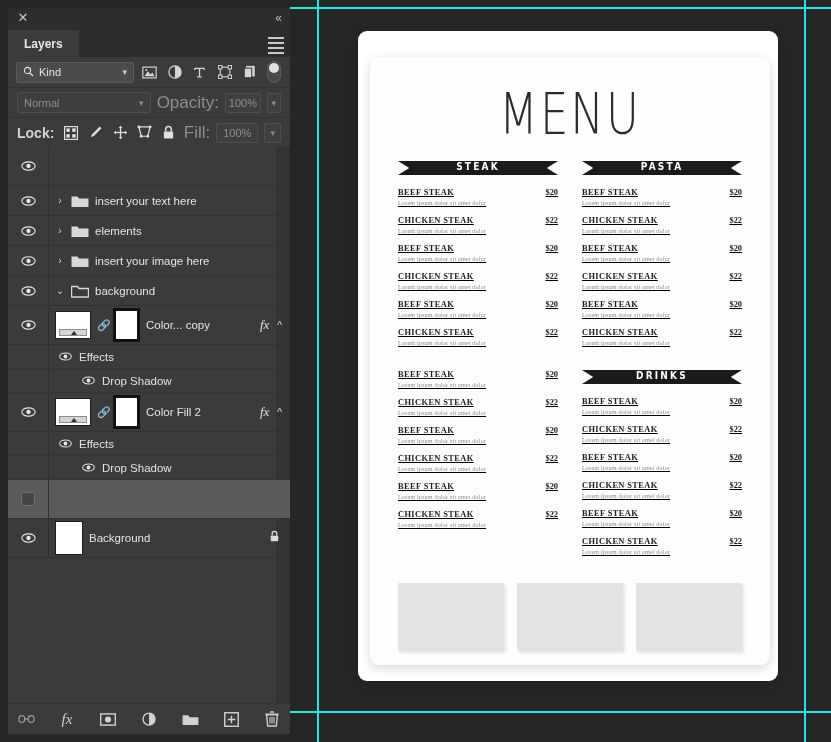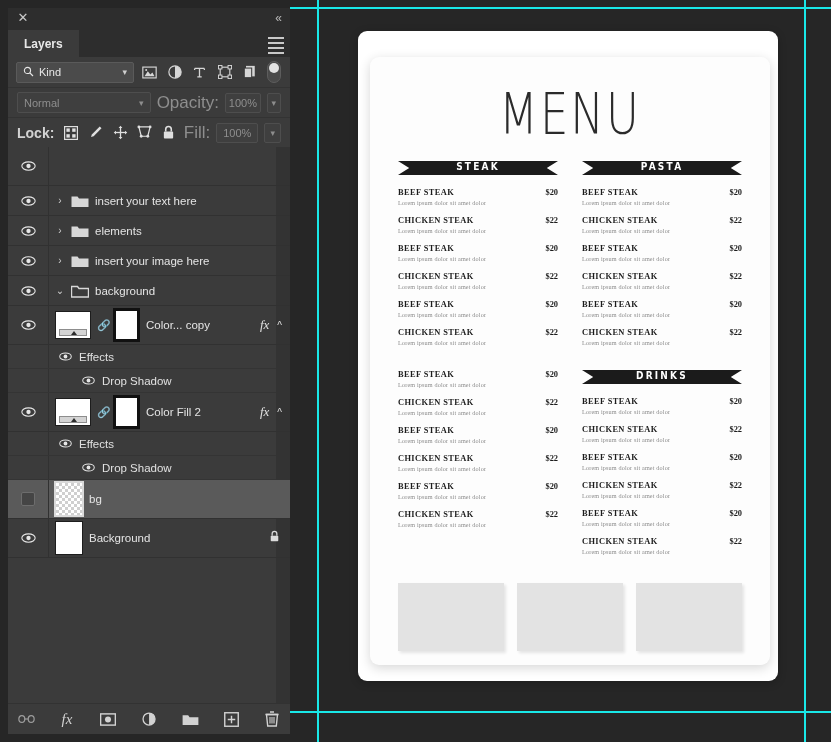--- a/index.html
+++ b/index.html
@@ -52,21 +52,21 @@
     color:#ffffff;
     font-family:"DejaVu Sans", sans-serif;
     font-size:9px;font-weight:bold;letter-spacing:2.2px;
     display:flex;align-items:center;justify-content:center;
     clip-path:polygon(0 0,100% 0,100% 100%,0 100%,6% 50%);
     -webkit-clip-path:polygon(0% 0%,100% 0%,93% 50%,100% 100%,0% 100%,7% 50%);
     clip-path:polygon(0% 0%,100% 0%,93% 50%,100% 100%,0% 100%,7% 50%);
   }
   .ribbon span{transform:translateY(-1px) scaleY(1.15);display:inline-block;}
 
-  .item{margin-bottom:10px;}
+  .item{margin-bottom:10px;text-decoration:underline;}
   .item-row{display:flex;align-items:baseline;justify-content:space-between;}
   .item-name{
     font-family:"Liberation Serif", serif;
     font-weight:bold;font-size:8.4px;letter-spacing:.4px;color:#1c1c1c;
     white-space:nowrap;
   }
   .item-price{
     font-family:"Liberation Serif", serif;
     font-weight:bold;font-size:8.4px;color:#1c1c1c;
   }
@@ -703,24 +703,20 @@
               <circle cx="9" cy="6" r="2.6" fill="#e6e6e6"></circle>
             </svg>
           <span class="sub-name">Drop Shadow</span>
         </div>
       </div>
 
       <div class="lrow tall sel">
         <div class="eyecol">
           <div class="eyebox"></div>
         </div>
-        <div class="lbody">
-          <div class="thumb checker small" style="border-color:#bdbdbd;outline:2px solid #dadada;outline-offset:-1px"></div>
-          <span class="lname">bg</span>
-        </div>
       </div>
 
       <div class="lrow tall">
         <div class="eyecol">
           <svg class="eye" viewBox="0 0 18 12">
               <ellipse cx="9" cy="6" rx="8" ry="5" fill="none" stroke="#e6e6e6" stroke-width="1.3"></ellipse>
               <circle cx="9" cy="6" r="2.6" fill="#e6e6e6"></circle>
             </svg>
         </div>
         <div class="lbody">

